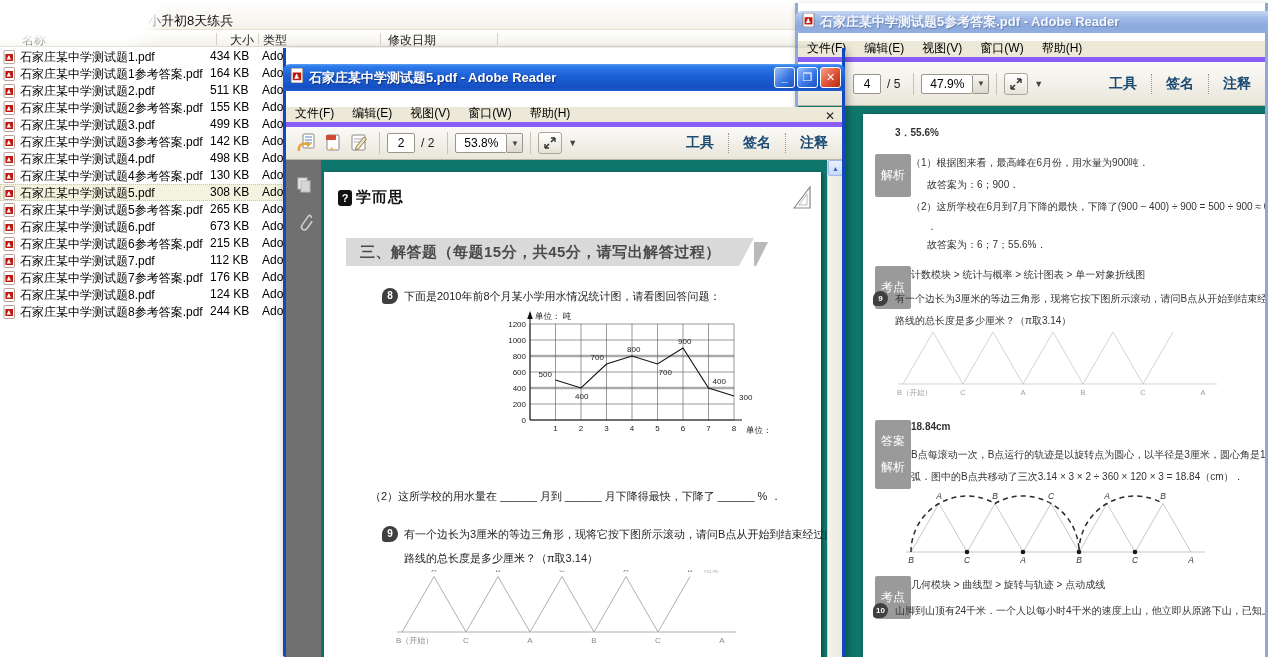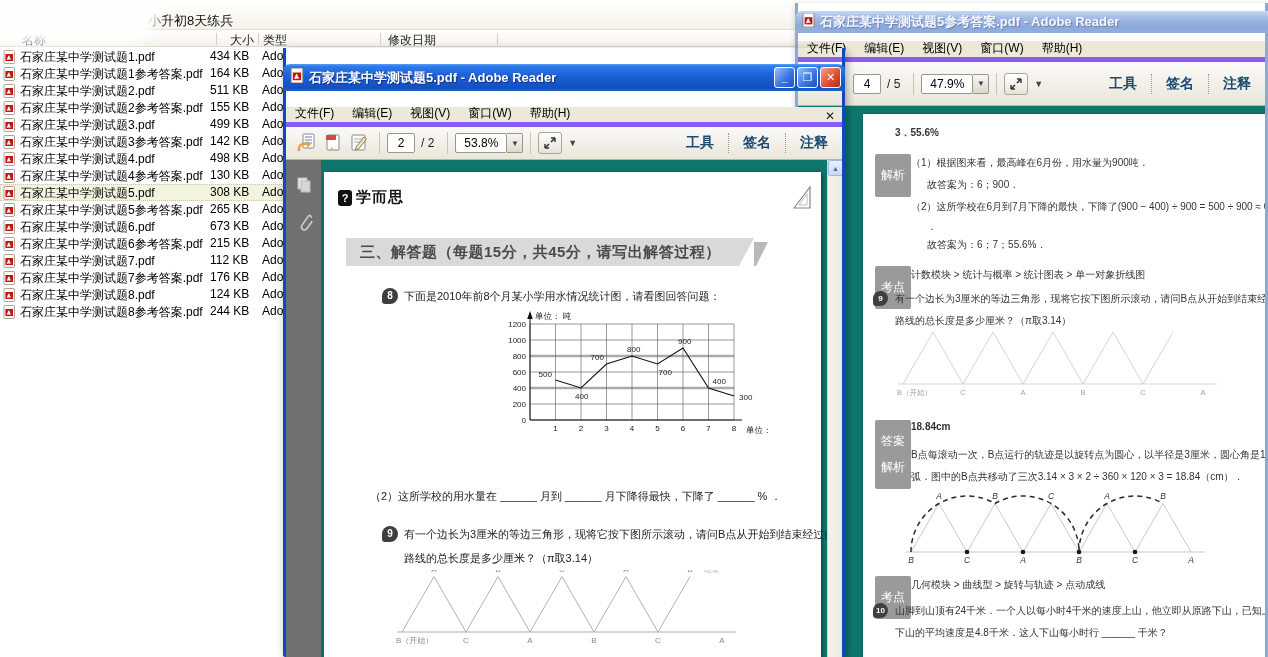--- a/index.html
+++ b/index.html
@@ -416,21 +416,20 @@
             <circle cx="126" cy="66" r="2.3" fill="#1a1a1a"></circle>
             <circle cx="182" cy="66" r="2.3" fill="#1a1a1a"></circle>
             <circle cx="238" cy="66" r="2.3" fill="#1a1a1a"></circle>
           </svg>
 
         <span class="abadge" style="left:12px;top:462px">考点</span>
         <div class="ans-line" style="left:48px;top:464px">几何模块 &gt; 曲线型 &gt; 旋转与轨迹 &gt; 点动成线</div>
 
         <span class="ansq" style="left:10px;top:489px">10</span>
         <div class="ans-line" style="left:32px;top:490px">山脚到山顶有24千米．一个人以每小时4千米的速度上山，他立即从原路下山，已知上山和</div>
-        <div class="ans-line" style="left:32px;top:512px">下山的平均速度是4.8千米．这人下山每小时行 ______ 千米？</div>
       </div>
     </div>
   </div>
 
   <div class="reader main">
     <div class="titlebar">
       <span class="ticon">
         <svg width="15" height="15" viewBox="0 0 14 14">
             <rect x="1" y="0" width="11" height="14" rx="1" fill="#fff" stroke="#8a6a5a" stroke-width=".8"></rect>
             <rect x="2.6" y="4.2" width="7.8" height="7.2" fill="#c01810"></rect>

